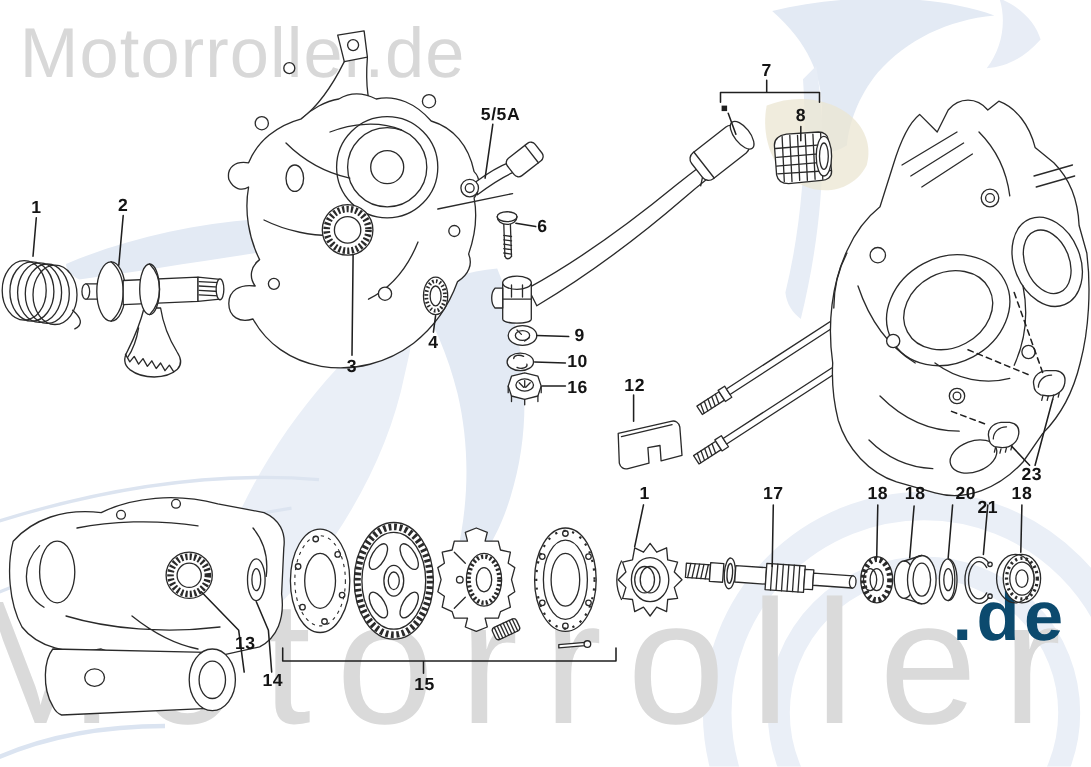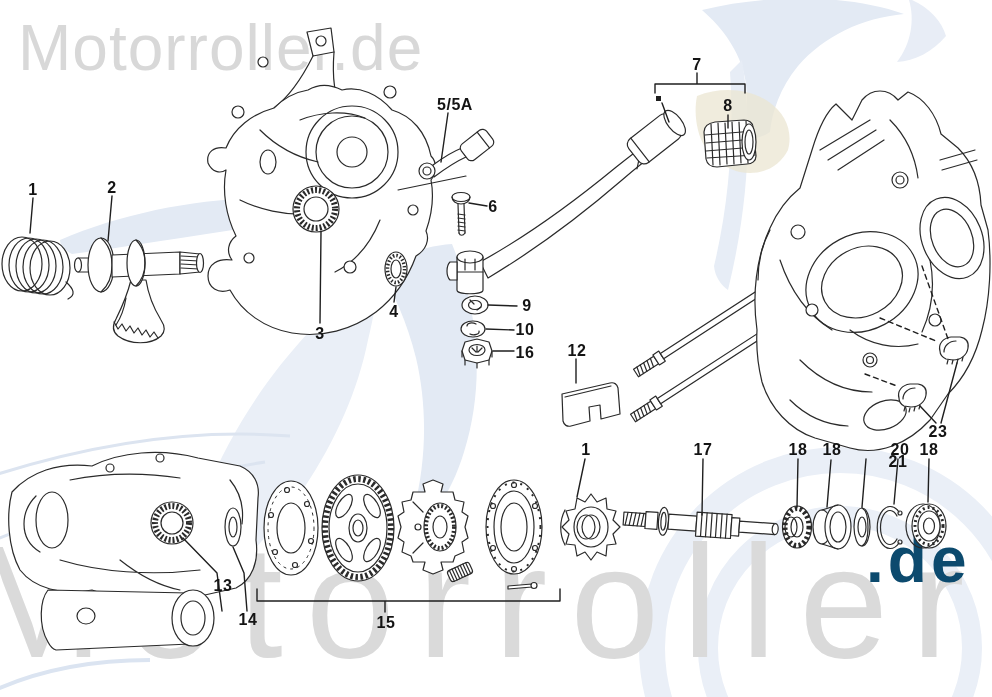--- a/index.html
+++ b/index.html
@@ -381,18 +381,18 @@
   <div class="co" style="left:525px;top:321px">10</div>
   <div class="co" style="left:525px;top:344px">16</div>
   <div class="co" style="left:577px;top:342px">12</div>
   <div class="co" style="left:223px;top:577px">13</div>
   <div class="co" style="left:248px;top:611px">14</div>
   <div class="co" style="left:386px;top:614px">15</div>
   <div class="co" style="left:586px;top:441px">1</div>
   <div class="co" style="left:703px;top:441px">17</div>
   <div class="co" style="left:798px;top:441px">18</div>
   <div class="co" style="left:832px;top:441px">18</div>
-  <div class="co" style="left:900px;top:441px">20</div>
+  <div class="co" style="left:878px;top:441px">20</div>
   <div class="co" style="left:898px;top:453px">21</div>
   <div class="co" style="left:929px;top:441px">18</div>
   <div class="co" style="left:938px;top:423px">23</div>
 
 </div>
 
 </body></html>

